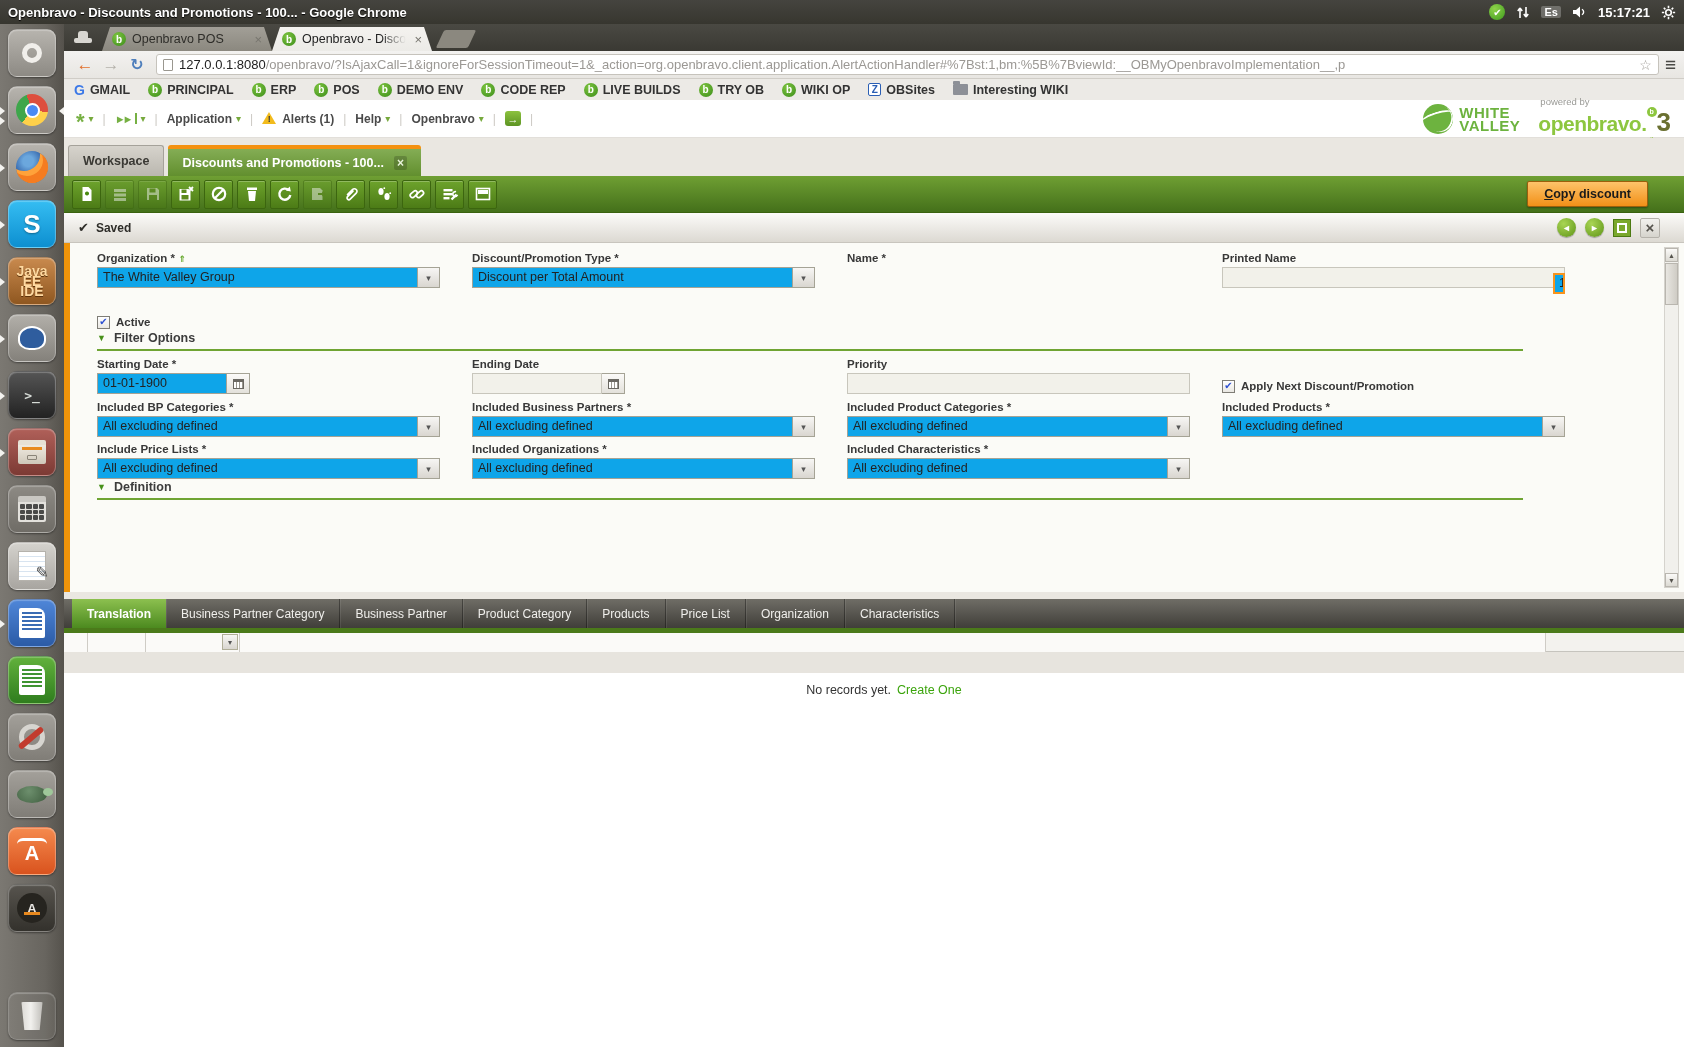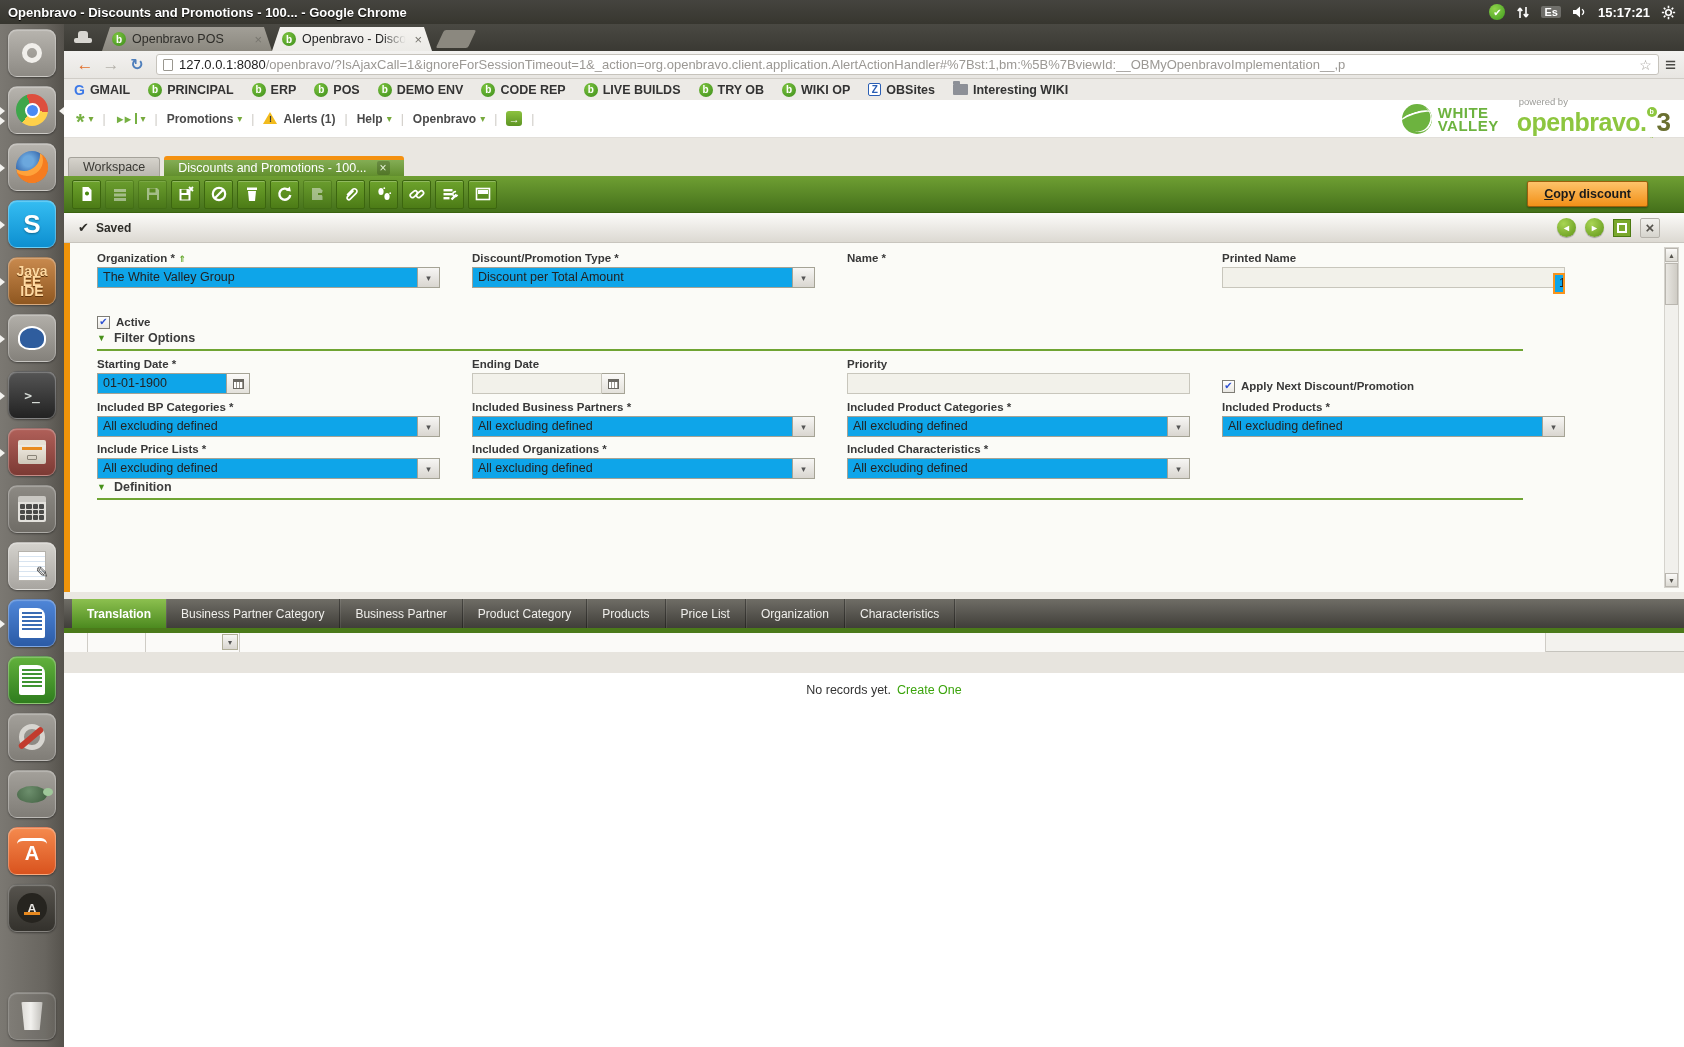--- a/index.html
+++ b/index.html
@@ -123,28 +123,28 @@
   .warn b{position:absolute;left:5.5px;top:2px;font-size:9px;color:#3a3a3a;}
   .logout{width:16px;height:15px;background:linear-gradient(#8cc23f,#5d9423);border-radius:3px;color:#fff;font-size:11px;font-weight:bold;display:inline-flex;align-items:center;justify-content:center;}
   #logos{margin-left:auto;display:flex;align-items:center;gap:18px;margin-right:2px;}
   .wv{display:flex;align-items:center;gap:6px;}
   .wv-ball{width:30px;height:30px;border-radius:50%;background:#6db33f;position:relative;overflow:hidden;}
   .wv-ball i{position:absolute;left:-4px;top:8px;width:36px;height:14px;border-top:2px solid #fff;border-radius:50%;transform:rotate(-18deg);}
   .wv-ball b{position:absolute;left:4px;top:2px;width:26px;height:26px;border-right:2px solid #fff;border-radius:50%;transform:rotate(25deg);}
   .wv-txt{color:#6db33f;font-weight:bold;font-size:15px;line-height:13px;letter-spacing:.5px;}
   .pow{position:relative;padding-top:8px;}
   .pow .pby{position:absolute;left:2px;top:-3px;font-size:9.5px;color:#9a9a96;font-weight:normal;}
-  .pow .brand{color:#8dc63f;font-size:25px;font-weight:bold;letter-spacing:-.5px;}
+  .pow .brand{color:#8dc63f;font-size:21px;font-weight:bold;letter-spacing:-.5px;}
   .pow .ball3{width:10px;height:10px;border-radius:50%;background:#8dc63f;display:inline-block;color:#fff;font-size:7px;text-align:center;line-height:10px;vertical-align:top;}
   .pow .three{font-size:26px;font-weight:bold;color:#6a7030;letter-spacing:-1px;}
   .pow .tag{position:absolute;right:0;bottom:-6px;font-size:7.5px;color:#8dc63f;font-style:italic;font-weight:normal;}
 
   
   #doctabs{position:absolute;left:0;top:114px;width:1620px;height:38px;display:flex;align-items:flex-end;padding-left:4px;background:#eae7e1;}
-  .dtab{height:19px;display:flex;align-items:center;padding:8px 14px;font-size:12.5px;border-radius:3px 3px 0 0;}
+  .dtab{height:31px;display:flex;align-items:center;padding:8px 14px;font-size:12.5px;border-radius:3px 3px 0 0;font-weight:bold;}
   .dtab.ws{background:linear-gradient(#d6d3cc,#bab7af);color:#3a3934;border:1px solid #a5a29a;border-bottom:none;margin-right:4px;}
   .dtab.act{background:linear-gradient(#84ad55,#628f2e);color:#fff;border-top:4px solid #f49110;gap:10px;}
   .dtab.act .x{color:#e8f3da;font-size:12px;background:rgba(0,0,0,.18);border-radius:2px;padding:0 3px;}
 
   
   #obtoolbar{position:absolute;left:0;top:152px;width:1620px;height:37px;background:linear-gradient(#6f9f33,#44701a);display:flex;align-items:center;gap:4px;padding:0 8px;border-bottom:1px solid #3a620f;}
   .tbtn{width:29px;height:29px;border-radius:2px;border:1px solid #3c660f;background:linear-gradient(#6da32c,#4c7b16);
     box-shadow:inset 0 1px 0 rgba(255,255,255,.25);display:flex;align-items:center;justify-content:center;}
   .tbtn.dim{opacity:.45;}
   .tbtn svg{display:block;}
@@ -454,21 +454,21 @@
   </div>
 
   <div id="obheader">
     <span class="ob-ast">*</span>
     <span class="caret">▾</span>
     <span class="sep">|</span>
     <span class="skip">►►</span>
       <span class="skipbar"></span>
     <span class="caret">▾</span>
     <span class="sep">|</span>
-    <span>Promotions</span>
+    <span>Application</span>
     <span class="caret">▾</span>
     <span class="sep">|</span>
     <span class="warn">
         <i class="tri"></i>
         <b>!</b>
       </span>
     <span>Alerts (1)</span>
     <span class="sep">|</span>
     <span>Help</span>
     <span class="caret">▾</span>

